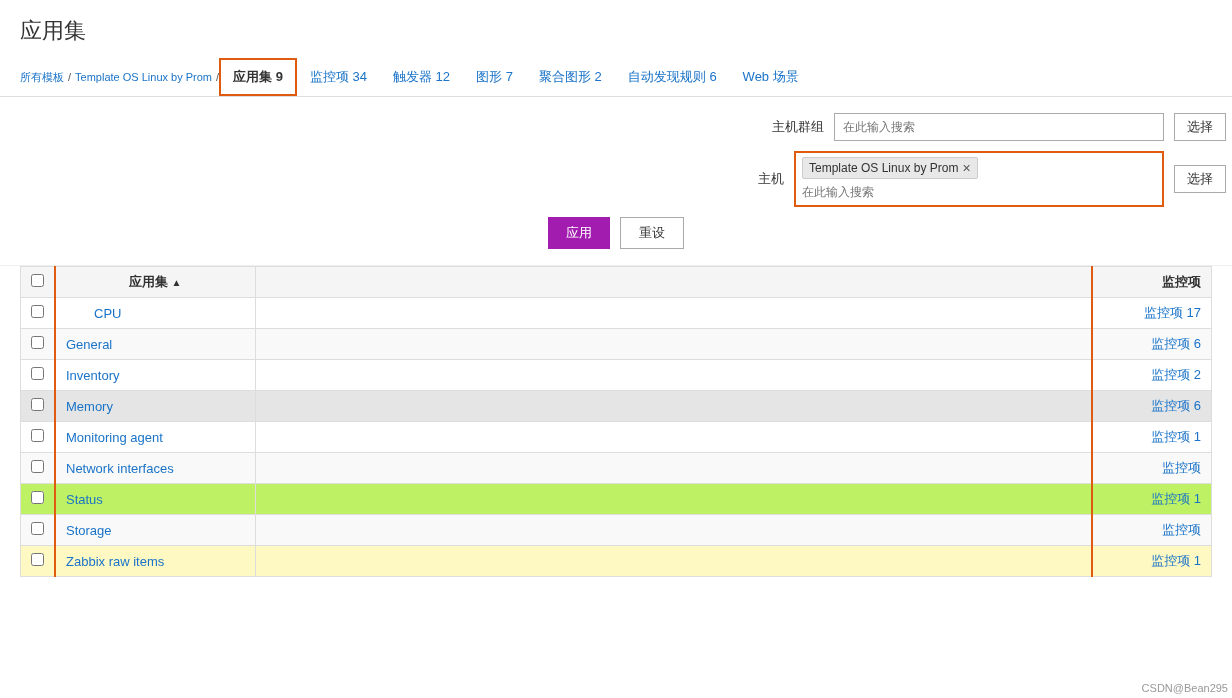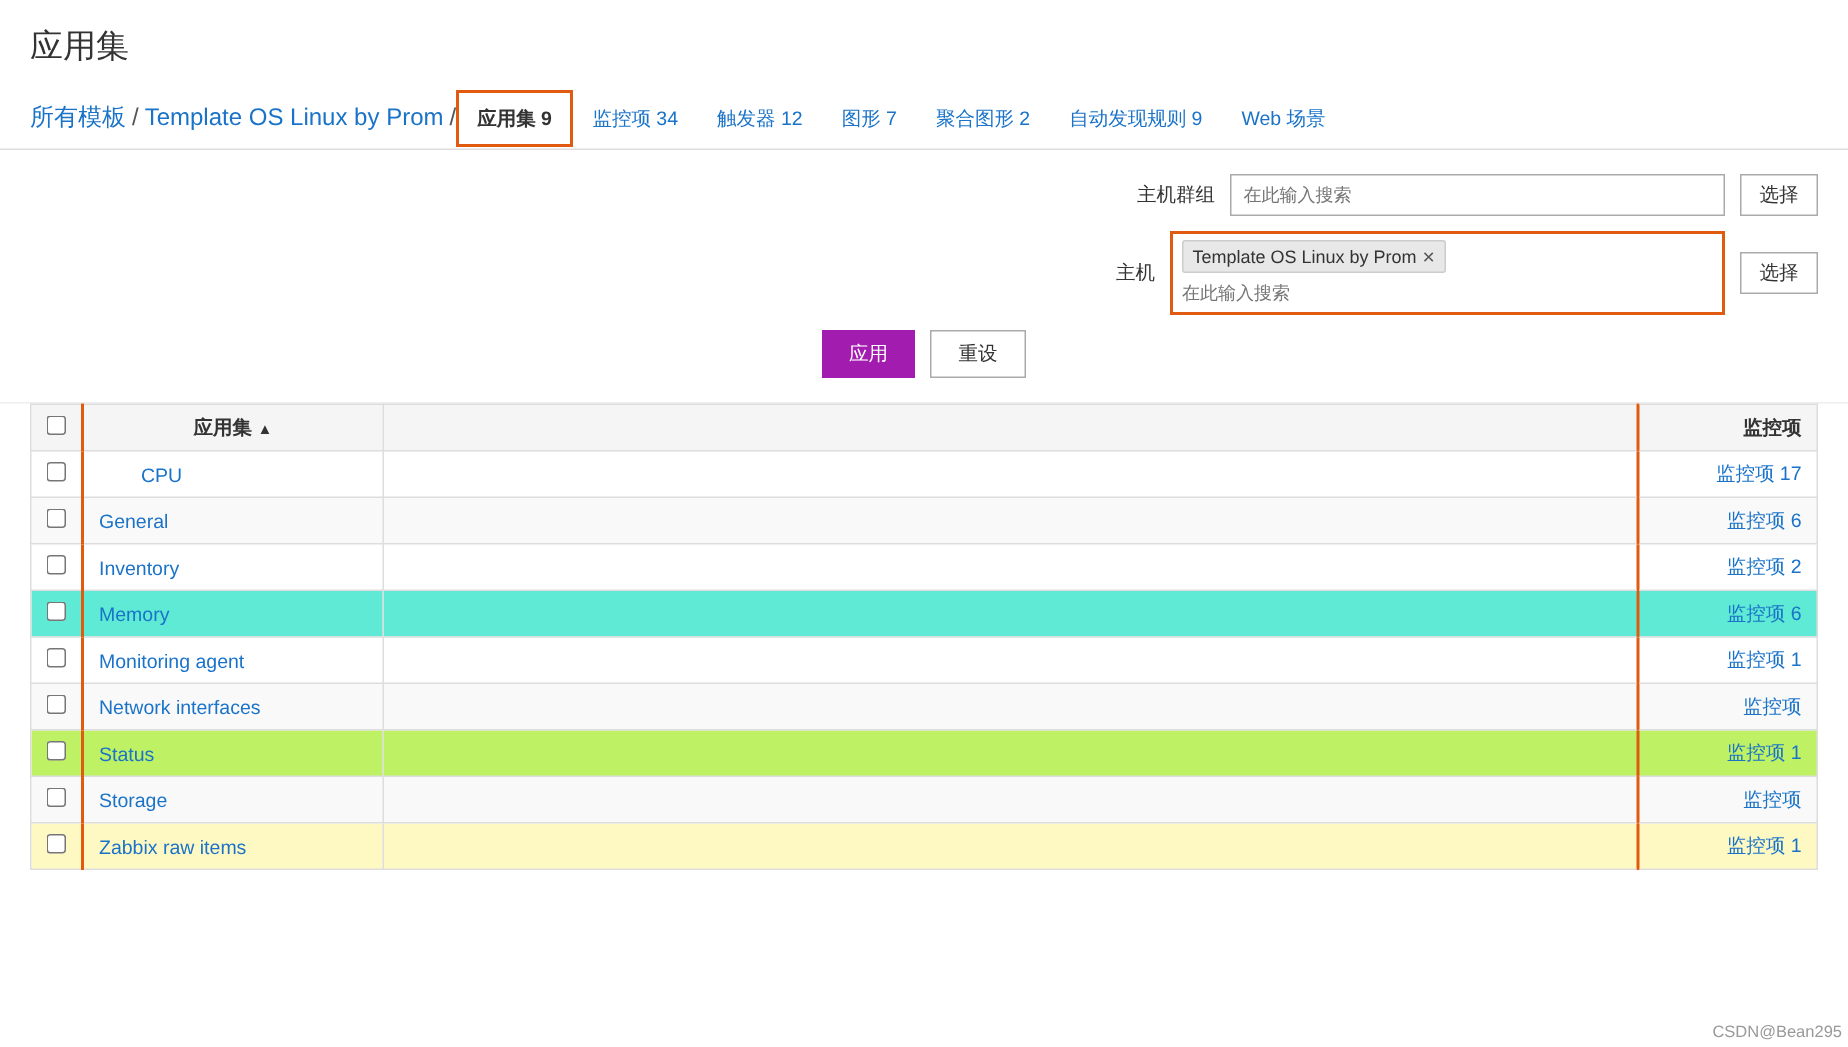--- a/index.html
+++ b/index.html
@@ -1,25 +1,25 @@
 <!DOCTYPE html>
 <html><head>
   <meta charset="utf-8">
   <style>
     * { box-sizing: border-box; margin: 0; padding: 0; }
     body { font-family: Arial, sans-serif; font-size: 13px; background: #fff; color: #333; }
     
     .page-title { font-size: 22px; font-weight: normal; padding: 16px 20px 12px; color: #333; }
-    .breadcrumb { display: flex; align-items: center; gap: 4px; color: #555; font-size: 16px; padding: 10px 0; }
+    .breadcrumb { display: flex; align-items: center; gap: 4px; color: #555; font-size: 11px; padding: 10px 0; }
     .breadcrumb a { color: #1a73c8; text-decoration: none; }
     .nav-tabs { display: flex; align-items: center; gap: 0; }
     .nav-tab { padding: 8px 12px; font-size: 13px; color: #1a73c8; text-decoration: none; cursor: pointer; border: 1px solid transparent; white-space: nowrap; }
     .nav-tab.active { border: 2px solid #e05b10; color: #333; font-weight: bold; }
     
-    .filter-section { padding: 16px 20px; border-bottom: 1px solid #eee; }
+    .filter-section { padding: 16px 6px; border-bottom: 1px solid #eee; }
     .filter-row { display: flex; align-items: center; justify-content: flex-end; margin-bottom: 10px; gap: 10px; }
     .filter-label { font-size: 13px; color: #333; min-width: 50px; text-align: right; }
     .filter-input { width: 330px; height: 28px; padding: 4px 8px; border: 1px solid #aaa; font-size: 12px; color: #999; }
     .filter-input-box { border: 2px solid #e05b10; padding: 4px 6px; width: 370px; }
     .host-tag { display: inline-flex; align-items: center; gap: 4px; background: #e8e8e8; border: 1px solid #ccc; padding: 2px 6px; font-size: 12px; border-radius: 2px; }
     .host-tag .remove { cursor: pointer; color: #555; font-size: 14px; }
     .filter-input-sub { border: none; outline: none; font-size: 12px; color: #999; width: 100%; padding: 2px 0; }
     .select-btn { height: 28px; padding: 0 12px; background: #fff; border: 1px solid #aaa; color: #333; cursor: pointer; font-size: 13px; }
     
     .action-row { display: flex; justify-content: center; gap: 10px; margin-top: 8px; }
@@ -53,21 +53,21 @@
     <span>/</span>
     <a class="link">Template OS Linux by Prom</a>
     <span>/</span>
   </div>
   <div class="nav-tabs" id="nav-tabs-container">
       <a class="nav-tab active">应用集 9</a>
       <a class="nav-tab">监控项 34</a>
       <a class="nav-tab">触发器 12</a>
       <a class="nav-tab">图形 7</a>
       <a class="nav-tab">聚合图形 2</a>
-      <a class="nav-tab">自动发现规则 9</a>
+      <a class="nav-tab">自动发现规则 6</a>
       <a class="nav-tab">Web 场景</a>
     </div>
 </div>
 
 <div class="filter-section">
   <div class="filter-row">
     <span class="filter-label">主机群组</span>
     <input class="filter-input" type="text" placeholder="在此输入搜索" style="">
     <button class="select-btn">选择</button>
   </div>
@@ -119,21 +119,21 @@
           <td class="col-name" style="border-left: 2px solid rgb(224, 91, 16);"><a class="link">General</a></td>
           <td></td>
           <td class="col-items" style="border-left: 2px solid rgb(224, 91, 16);"><a class="link">监控项 6</a></td>
         </tr>
         <tr style="background: rgb(255, 255, 255);">
           <td class="col-checkbox"><input type="checkbox" style=""></td>
           <td class="col-name" style="border-left: 2px solid rgb(224, 91, 16);"><a class="link">Inventory</a></td>
           <td></td>
           <td class="col-items" style="border-left: 2px solid rgb(224, 91, 16);"><a class="link">监控项 2</a></td>
         </tr>
-        <tr style="background: #5eead4;">
+        <tr style="background: #e5e5e5;">
           <td class="col-checkbox"><input type="checkbox" style=""></td>
           <td class="col-name" style="border-left: 2px solid rgb(224, 91, 16);"><a class="link">Memory</a></td>
           <td></td>
           <td class="col-items" style="border-left: 2px solid rgb(224, 91, 16);"><a class="link">监控项 6</a></td>
         </tr>
         <tr style="background: rgb(255, 255, 255);">
           <td class="col-checkbox"><input type="checkbox" style=""></td>
           <td class="col-name" style="border-left: 2px solid rgb(224, 91, 16);"><a class="link">Monitoring agent</a></td>
           <td></td>
           <td class="col-items" style="border-left: 2px solid rgb(224, 91, 16);"><a class="link">监控项 1</a></td>

